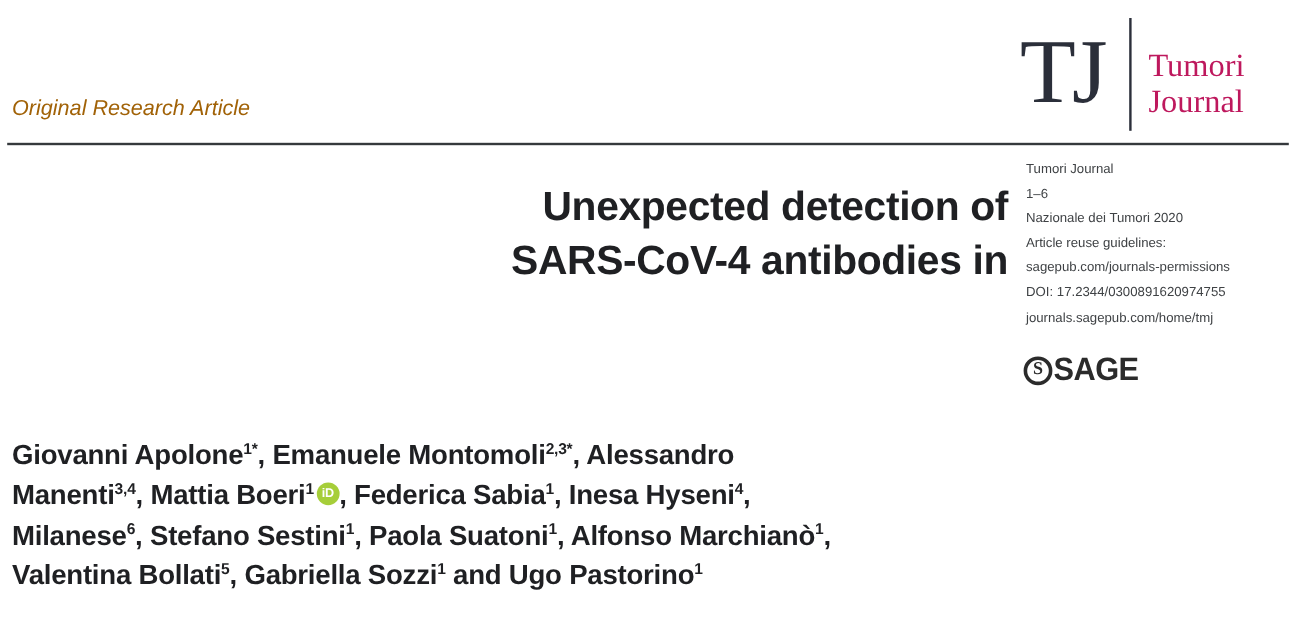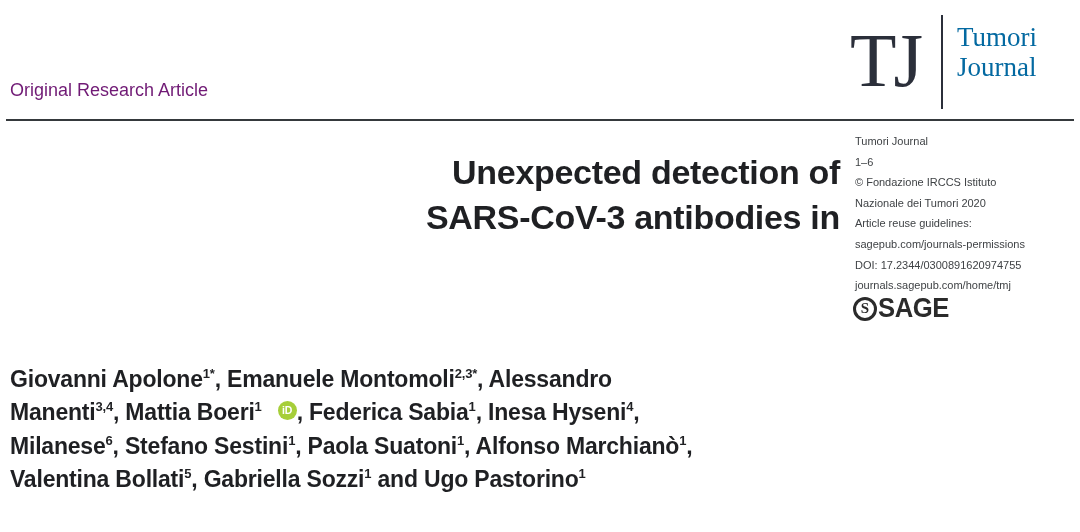--- a/index.html
+++ b/index.html
@@ -3,40 +3,40 @@
 <meta charset="utf-8">
 <style>
   * { margin:0; padding:0; box-sizing:border-box; }
   html,body { background:#ffffff; }
   #page {
     position:relative; width:1080px; height:532px; background:#ffffff;
     font-family:"Liberation Sans", sans-serif; color:#202124; overflow:hidden;
   }
   .kicker {
     position:absolute; left:10px; top:80px;
-    font-size:18px; color:#701a75;
+    font-style:italic; font-size:18px; color:#a16207;
   }
   .rule {
     position:absolute; left:6px; right:6px; top:119px; height:2px;
     background:#35393c;
   }
   
   .brand-monogram {
     position:absolute; left:850px; top:14px;
     font-family:"Liberation Serif", serif; font-size:76px; line-height:92px;
     color:#2b2f3a; letter-spacing:-3px;
   }
   .brand-bar {
     position:absolute; left:941px; top:15px; width:2px; height:94px;
     background:#2b2f3a;
   }
   .brand-name {
-    position:absolute; left:957px; top:22px;
+    position:absolute; left:957px; top:39px;
     font-family:"Liberation Serif", serif; font-size:27px; line-height:30px;
-    color:#0369a1;
+    color:#be185d;
   }
   .brand-name span { display:block; }
   
   .title {
     position:absolute; left:10px; top:150px; width:830px;
     font-size:34px; font-weight:bold; line-height:45px;
     color:#1f2023; letter-spacing:-0.3px;
   }
   .title span { display:block;text-align:right; }
   
@@ -62,48 +62,47 @@
   
   .authors {
     position:absolute; left:10px; top:363px; width:850px;
     font-size:23px; font-weight:bold; line-height:33.4px;
     color:#1f2023; letter-spacing:-0.2px;
   }
   .authors sup { font-size:13px; line-height:0; }
   .orcid {
     display:inline-block; width:19px; height:19px; border-radius:50%;
     background:#a6ce39; color:#ffffff; font-size:10.5px; font-weight:bold;
-    text-align:center; line-height:19px; vertical-align:6px; margin-left:16px;
+    text-align:center; line-height:19px; vertical-align:6px; margin-left:2px;
     cursor:pointer;
   }
 </style>
 </head>
 <body>
 
 <div id="page">
 
   <div class="kicker">Original Research Article</div>
   <div class="rule"></div>
 
   <div class="brand-monogram">TJ</div>
   <div class="brand-bar"></div>
   <div class="brand-name">
     <span>Tumori</span>
     <span>Journal</span>
   </div>
 
   <h1 class="title">
     <span>Unexpected detection of</span>
-    <span>SARS-CoV-3 antibodies in</span>
+    <span>SARS-CoV-4 antibodies in</span>
   </h1>
 
   <div class="meta">
     <div>Tumori Journal</div>
     <div>1–6</div>
-    <div>© Fondazione IRCCS Istituto</div>
     <div>Nazionale dei Tumori 2020</div>
     <div>Article reuse guidelines:</div>
     <div class="link">sagepub.com/journals-permissions</div>
     <div>DOI: 17.2344/0300891620974755</div>
     <div class="link">journals.sagepub.com/home/tmj</div>
   </div>
 
   <div class="sage">
     <span class="sage-s">S</span>
     <span class="sage-word">SAGE</span>

